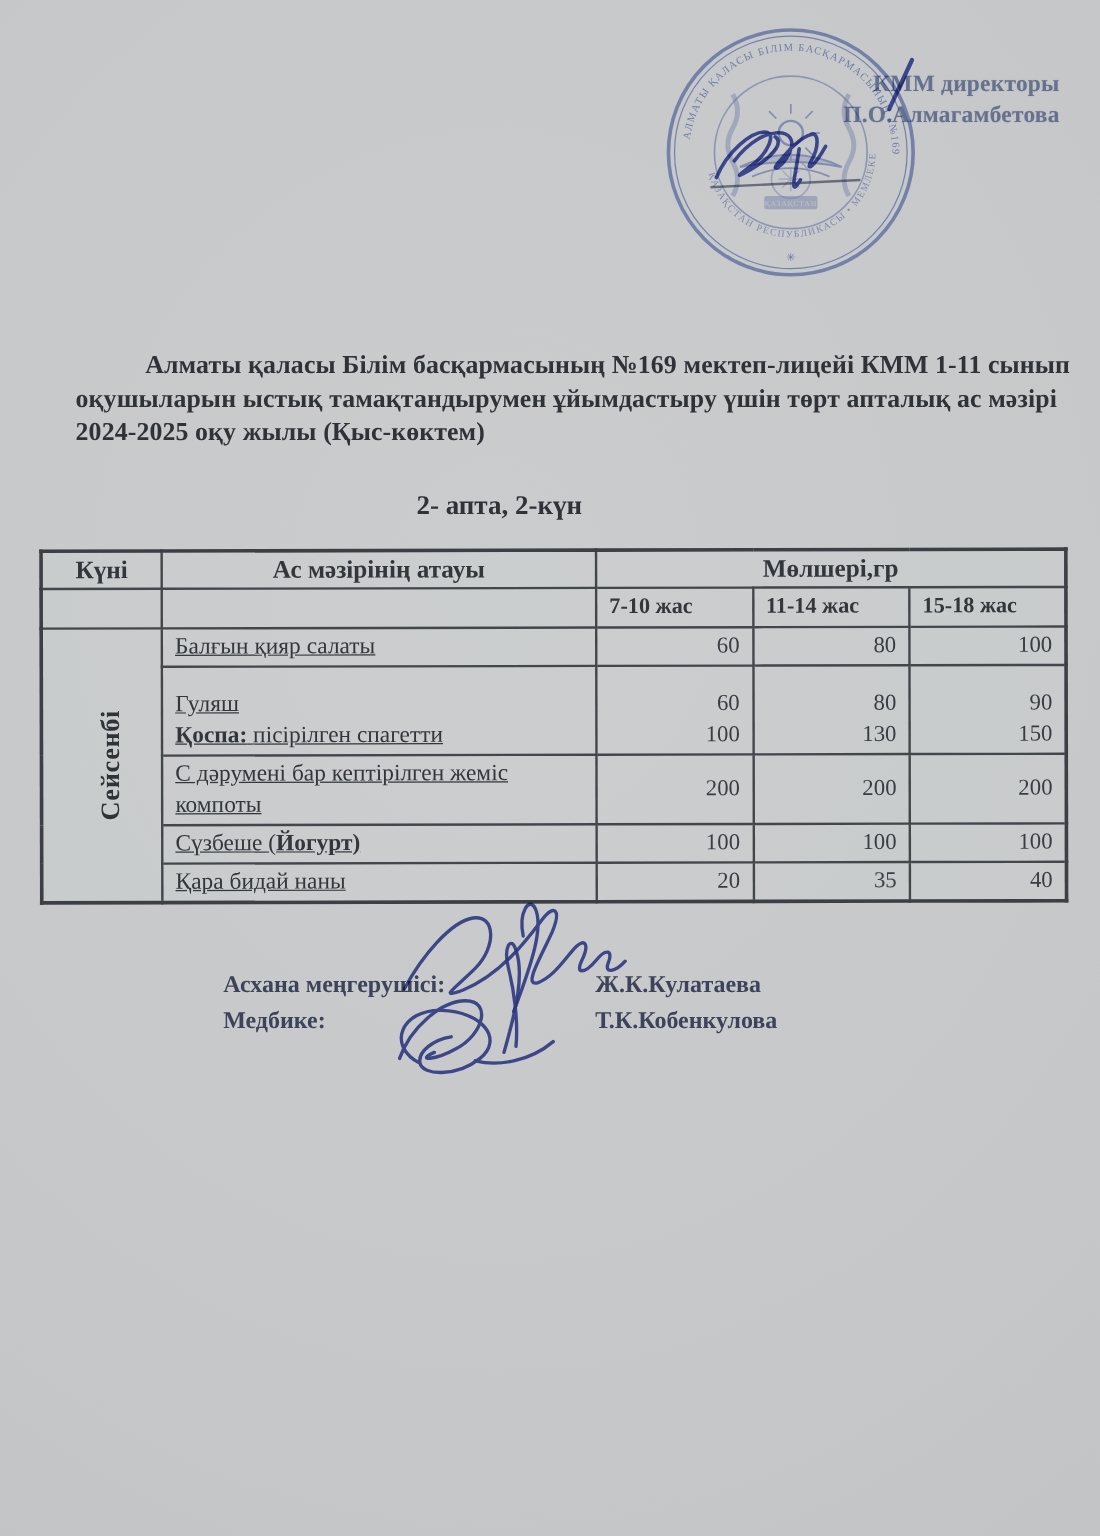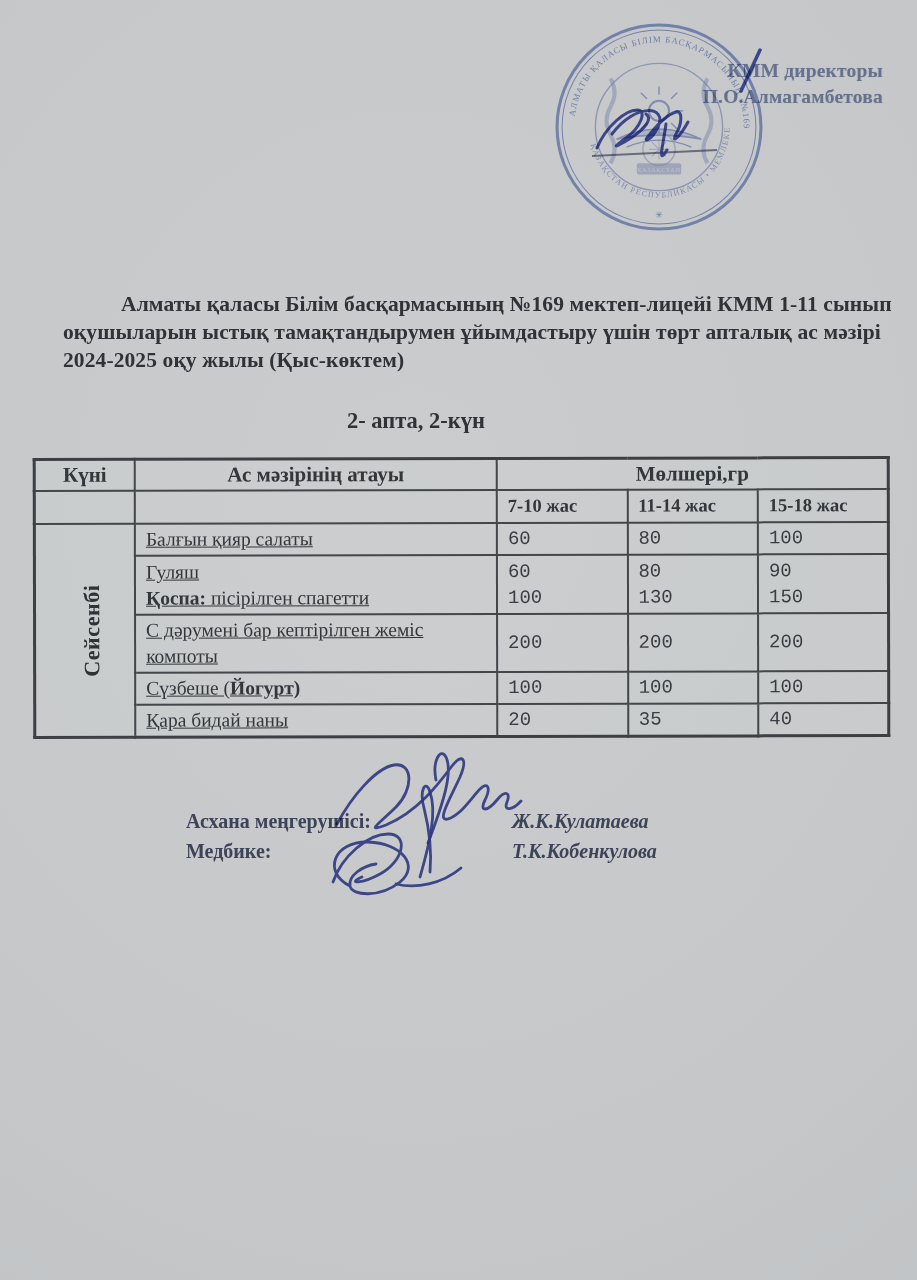--- a/index.html
+++ b/index.html
@@ -57,35 +57,35 @@
   th.h-day{width:78px;font-size:21px;}
   th.h-dish{width:340px;font-size:21px;}
   th.h-amt{font-size:21px;margin-left:31px;}
   .age{font-size:18.5px;font-weight:bold;text-align:left;padding-left:14px;height:27px;}
   td.day-cell{vertical-align:middle;text-align:center;padding:0;}
   .day-vert{
     display:inline-block;transform:rotate(-90deg);white-space:nowrap;
     font-size:22px;font-weight:bold;letter-spacing:.5px;color:#2f3338;
   }
   td.dish{font-size:19.5px;text-align:left;line-height:26px;vertical-align:middle;text-decoration:underline;}
-  td.val{font-size:19px;text-align:left;white-space:pre-line;line-height:26px;vertical-align:middle;color:#3a3e44;font-family:Liberation Mono, monospace;}
+  td.val{font-size:19px;text-align:right;white-space:pre-line;line-height:26px;vertical-align:middle;color:#3a3e44;}
   tr.r0 td{height:25px;}
-  tr.r1 td{height:52px;vertical-align:top;padding-top:3px;}
+  tr.r1 td{height:52px;vertical-align:top;padding-top:18px;}
   tr.r2 td{height:48px;}
   tr.r3 td{height:26px;}
   tr.r4 td{height:23px;}
   .b{font-weight:bold;}
   
   .sig-roles{
     position:absolute;left:186px;top:806px;
     font-size:20px;font-weight:bold;line-height:30px;color:#3d4459;
   }
   .sig-names{
-    position:absolute;left:512px;top:806px;
-    font-size:20px;font-weight:bold;line-height:30px;color:#3d4459;font-style:italic;
+    position:absolute;left:496px;top:806px;
+    font-size:20px;font-weight:bold;line-height:30px;color:#3d4459;
   }
 </style>
 </head>
 <body>
 
 <div class="page">
 
   <div class="approval">
     <div>КММ директоры</div>
     <div>П.О.Алмагамбетова</div>

